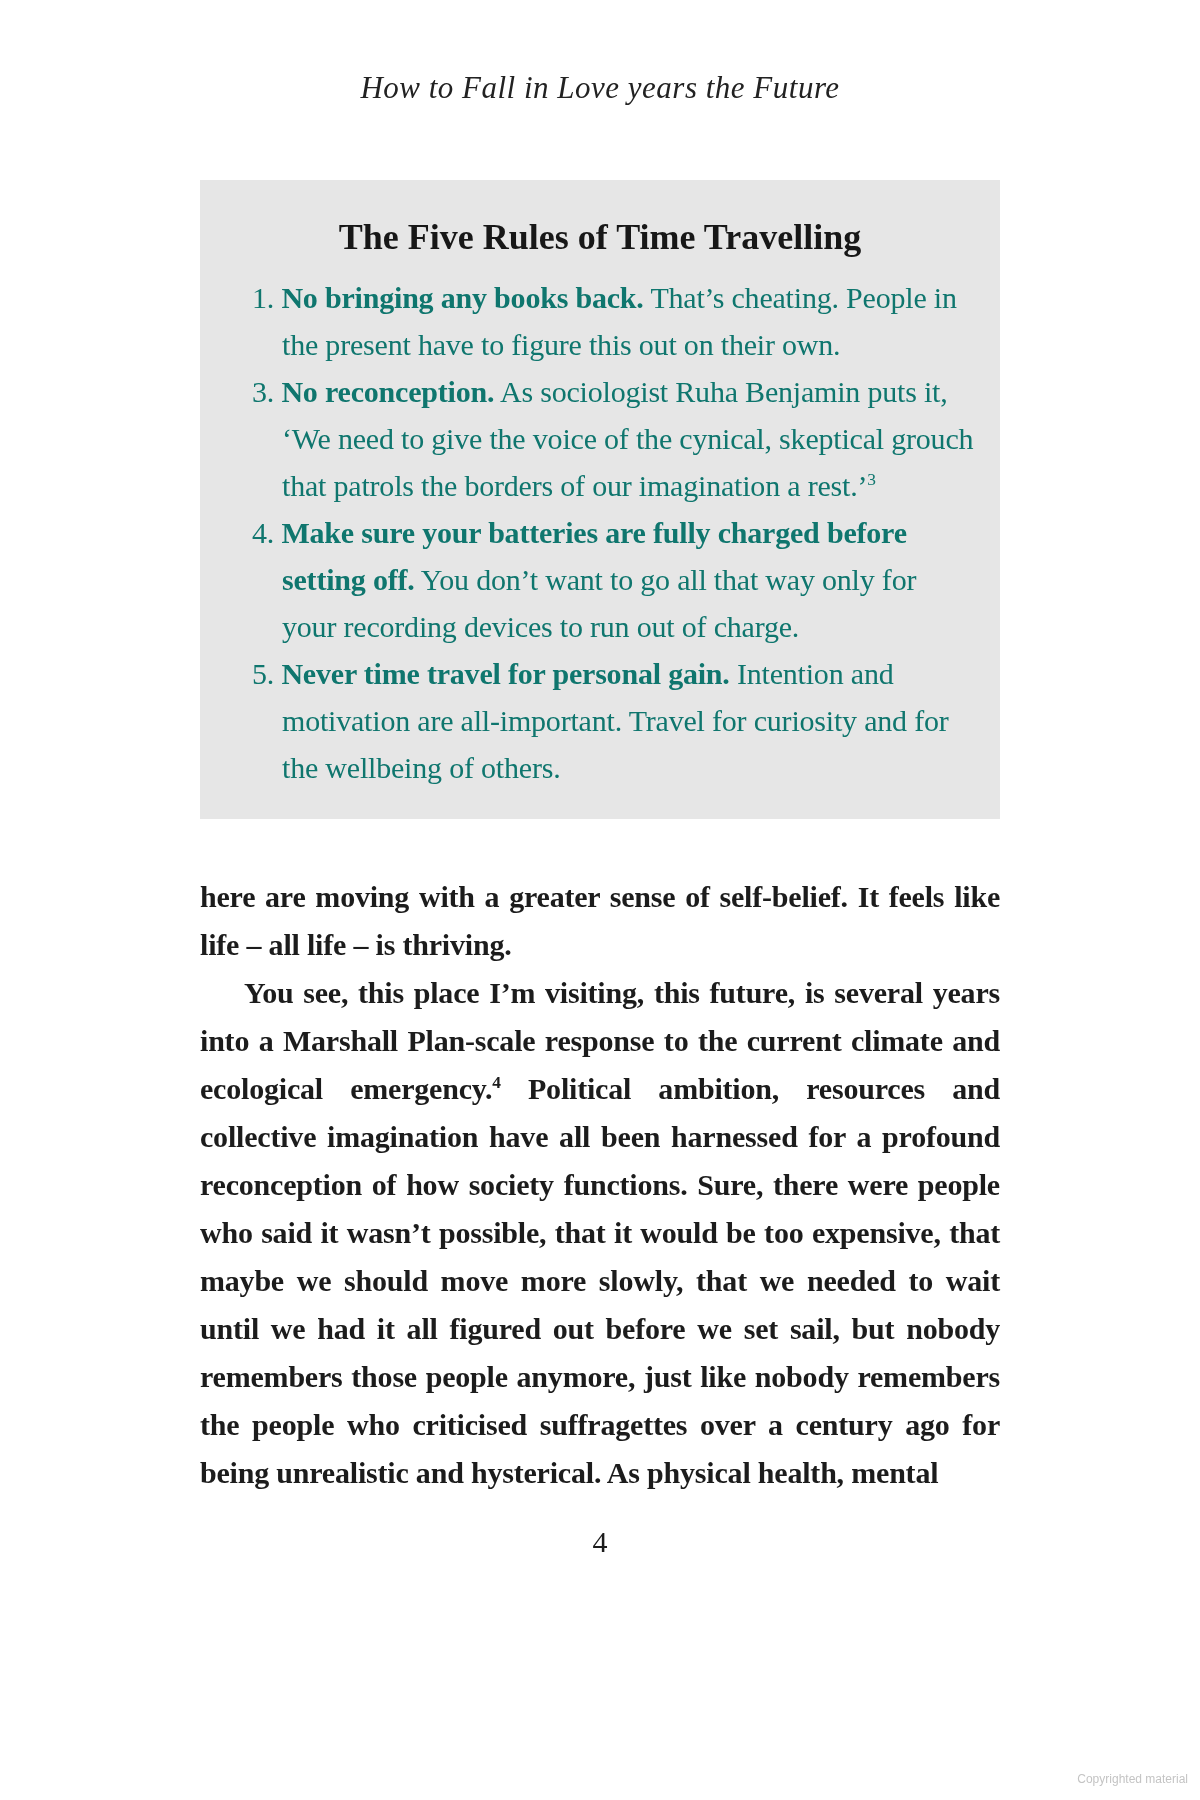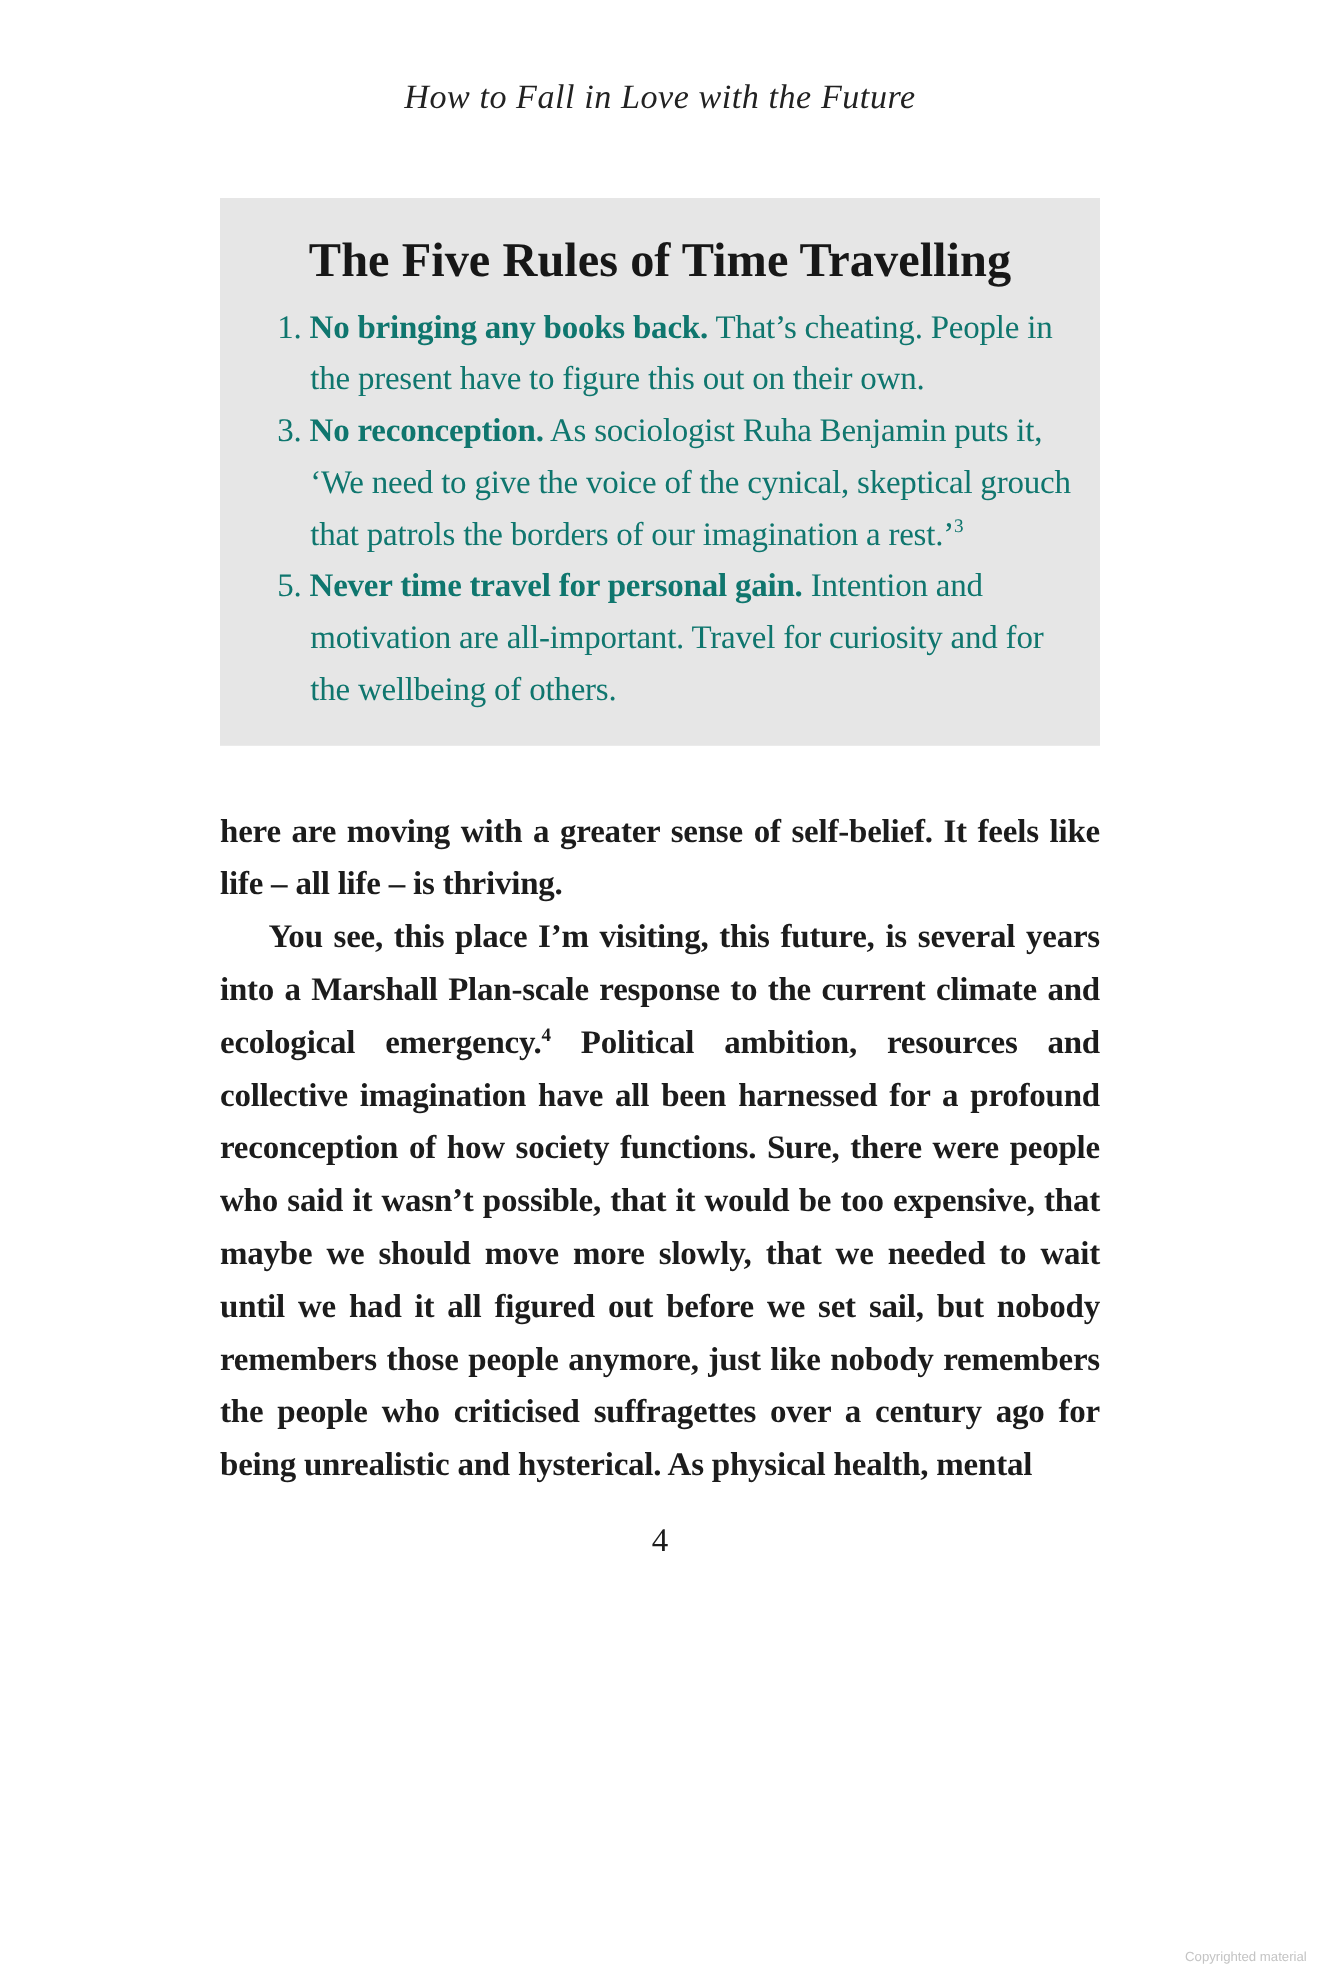--- a/index.html
+++ b/index.html
@@ -26,21 +26,21 @@
   }
   .rules-box {
     margin-top: 74px;
     background: #e6e6e6;
     padding: 30px 26px 28px 26px;
     box-sizing: border-box;
   }
   .rules-title {
     text-align: center;
     font-weight: bold;
-    font-size: 44px;
+    font-size: 36px;
     line-height: 50px;
     margin: 2px 0 12px 0;
     color: #171717;
   }
   .rule {
     font-size: 30px;
     line-height: 47px;
     letter-spacing: -0.2px;
     padding-left: 56px;
     text-indent: -30px;
@@ -74,27 +74,28 @@
     font-family: "Liberation Sans", sans-serif;
     font-size: 12px;
     color: #c4c4c4;
   }
 </style>
 </head>
 <body>
 
 <div class="column">
 
-  <div class="running-header">How to Fall in Love with the Future</div>
+  <div class="running-header">How to Fall in Love years the Future</div>
 
   <div class="rules-box">
     <div class="rules-title">The Five Rules of Time Travelling</div>
     <div>
         <div class="rule"><span class="num">1. </span><b>No bringing any books back.</b><span> That’s cheating. People in the present have to figure this out on their own.</span></div>
         <div class="rule"><span class="num">3. </span><b>No reconception.</b><span> As sociologist Ruha Benjamin puts it, ‘We need to give the voice of the cynical, skeptical grouch that patrols the borders of our imagination a rest.’</span><sup>3</sup></div>
+        <div class="rule"><span class="num">4. </span><b>Make sure your batteries are fully charged before setting off.</b><span> You don’t want to go all that way only for your recording devices to run out of charge.</span></div>
         <div class="rule"><span class="num">5. </span><b>Never time travel for personal gain.</b><span> Intention and motivation are all-important. Travel for curiosity and for the wellbeing of others.</span></div>
       </div>
   </div>
 
   <div class="body-text">
       <p class="para"><span>here are moving with a greater sense of self-belief. It feels like life – all life – is thriving.</span></p>
       <p class="para indent"><span>You see, this place I’m visiting, this future, is several years into a Marshall Plan-scale response to the current climate and ecological emergency.</span><sup>4</sup><span> Political ambition, resources and collective imagination have all been harnessed for a profound reconception of how society functions. Sure, there were people who said it wasn’t possible, that it would be too expensive, that maybe we should move more slowly, that we needed to wait until we had it all figured out before we set sail, but nobody remembers those people anymore, just like nobody remembers the people who criticised suffragettes over a century ago for being unrealistic and hysterical. As physical health, mental</span></p>
     </div>
 
   <div class="page-number">4</div>

